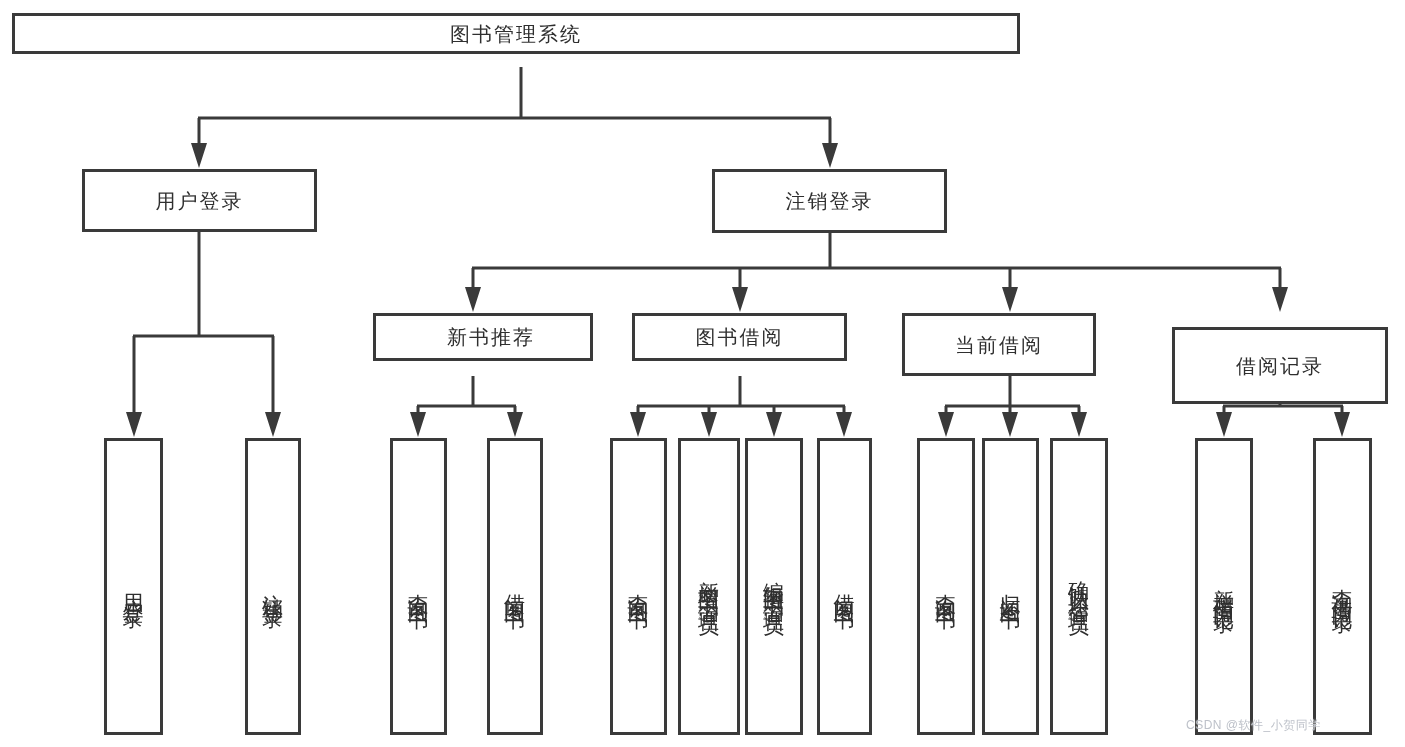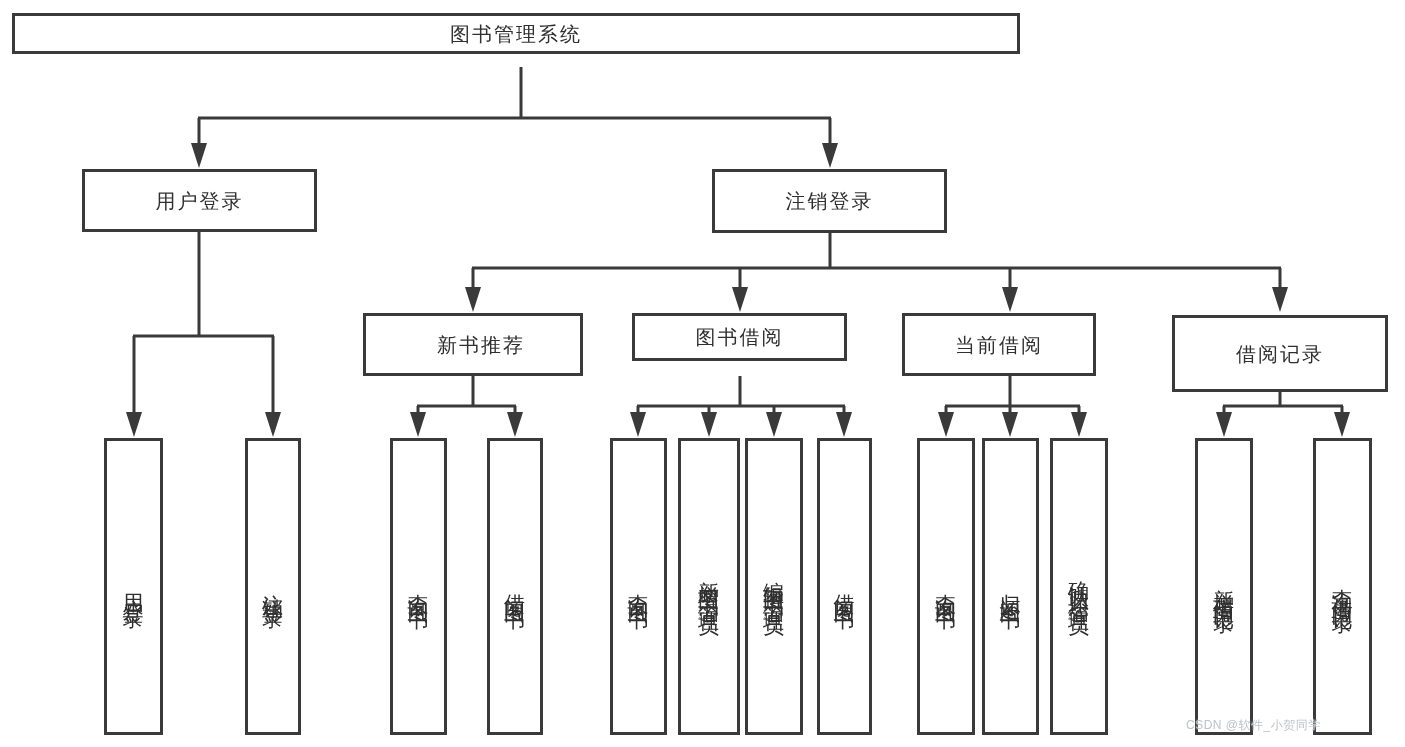--- a/index.html
+++ b/index.html
@@ -76,24 +76,24 @@
              M938 412 L954 412 L946 437 Z M1002 412 L1018 412 L1010 437 Z
              M1071 412 L1087 412 L1079 437 Z
              M1216 412 L1232 412 L1224 437 Z M1334 412 L1350 412 L1342 437 Z"></path>
   </svg>
 
   <div class="node" style="left:12px; top:13px; width:1008px; height:41px;">图书管理系统</div>
 
   <div class="node" style="left:82px; top:169px; width:235px; height:63px;">用户登录</div>
   <div class="node" style="left:712px; top:169px; width:235px; height:64px;">注销登录</div>
 
-  <div class="node" style="left:363px; top:313px; width:220px; height:63px;padding-left:16px;">新书推荐</div>
+  <div class="node" style="left:373px; top:313px; width:220px; height:48px;padding-left:16px;">新书推荐</div>
   <div class="node" style="left:632px; top:313px; width:215px; height:48px;">图书借阅</div>
   <div class="node" style="left:902px; top:313px; width:194px; height:63px;">当前借阅</div>
-  <div class="node" style="left:1172px; top:315px; width:216px; height:77px;">借阅记录</div>
+  <div class="node" style="left:1172px; top:327px; width:216px; height:77px;">借阅记录</div>
 
   <div class="node v" style="left:104px; top:438px; width:59px; height:297px;">用户登录</div>
   <div class="node v" style="left:245px; top:438px; width:56px; height:297px;">注销登录</div>
 
   <div class="node v" style="left:390px; top:438px; width:57px; height:297px;">查询图书</div>
   <div class="node v" style="left:487px; top:438px; width:56px; height:297px;">借阅图书</div>
 
   <div class="node v" style="left:610px; top:438px; width:57px; height:297px;">查询图书</div>
   <div class="node v" style="left:678px; top:438px; width:62px; height:297px;">新增图书（管理员）</div>
   <div class="node v" style="left:745px; top:438px; width:58px; height:297px;">编辑图书（管理员）</div>

